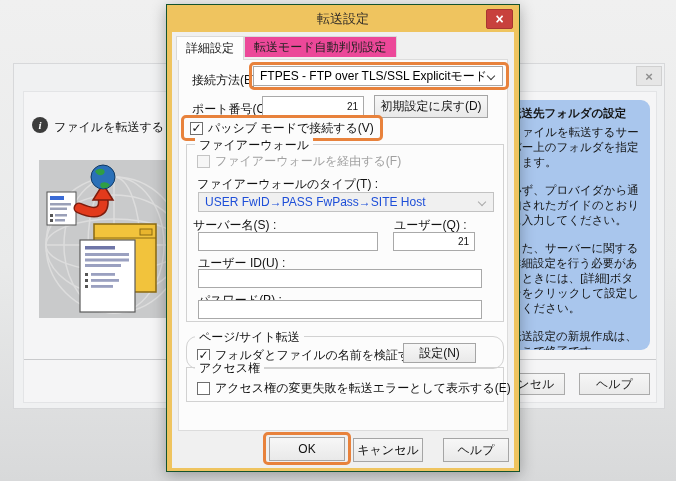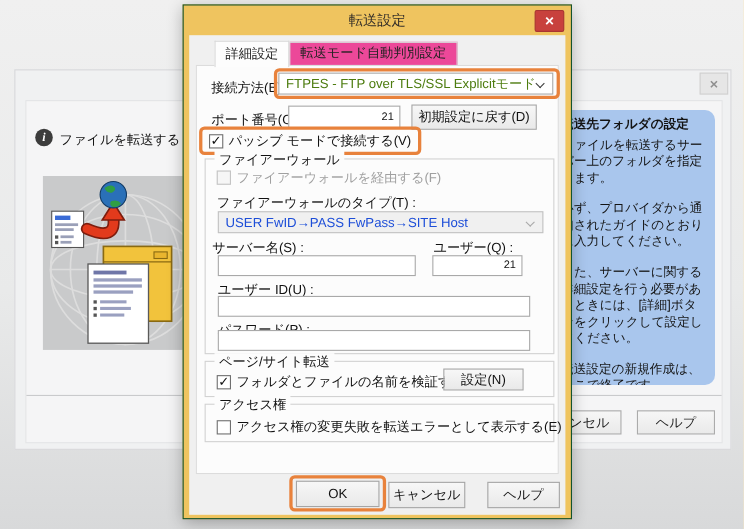--- a/index.html
+++ b/index.html
@@ -38,33 +38,33 @@
   
   #dialog { left:166px; top:4px; width:354px; height:468px;
     background:#efc45f; border:1px solid #14532d;
     box-shadow:0 3px 14px rgba(0,0,0,.30); }
   #dlg-title { left:0; top:0; width:100%; height:27px; display:flex;
     align-items:center; justify-content:center; font-size:13px; color:#322d28; }
   #dlg-close { right:6px; top:4px; width:27px; height:20px; background:#c8413d;
     border:1px solid #a83531; border-radius:2px; color:#fff; font-size:14px;
     font-weight:bold; display:flex; align-items:center; justify-content:center; }
   #client { left:5px; top:27px; width:342px; height:436px; background:#f0f0f0; }
-  #tabs { left:23px; top:4px; height:24px; display:flex; align-items:center; z-index:2;font-family:Liberation Serif, serif; }
+  #tabs { left:4px; top:4px; height:24px; display:flex; align-items:flex-start; z-index:2;font-family:Liberation Serif, serif; }
   .tab { display:inline-flex; align-items:center; padding:0 9px; font-size:12px;
     border:1px solid #d9d9d9; border-bottom:none; background:#ec4899; height:21px; color:#222; }
   .tab.active { background:#fdfdfd; height:24px; margin-bottom:-1px; z-index:3; }
   #page { left:6px; top:27px; width:330px; height:372px; background:#fcfcfc;
     border:1px solid #dcdcdc; }
 
   .lbl { position:absolute; white-space:nowrap; font-size:12px; color:#111; }
   .field { position:absolute; background:#fff; border:1px solid #a9a9a9; font-size:10px;
     display:flex; align-items:center; padding:0 5px; color:#111; }
   .field.num { justify-content:flex-end; }
   .combo { position:absolute; background:#fff; border:1px solid #a9a9a9; font-size:12px;
-    display:flex; align-items:center; padding:0 20px 0 6px; white-space:nowrap; color:#4d7c0f; }
+    display:flex; align-items:center; padding:0 20px 0 6px; white-space:nowrap; color:#000000; }
   .chev { position:absolute; right:8px; top:6px; width:6px; height:6px;
     border-right:1.6px solid #3e3e3e; border-bottom:1.6px solid #3e3e3e;
     transform:rotate(45deg); }
   .combo.disabled { background:#f0f0f0; color:#1d4ed8; border-color:#c2c2c2; }
   .combo.disabled .chev { border-color:#a9a9a9; }
   .chk-row { position:absolute; display:flex; align-items:center; gap:5px;
     font-size:12px; white-space:nowrap; color:#111; }
   .chk-box { width:13px; height:13px; background:#fff; border:1px solid #6f6f6f;
     font-size:12px; line-height:11px; text-align:center; color:#101010; flex:none; }
   .chk-row.disabled { color:#a0a0a0; }
@@ -201,21 +201,21 @@
         <div class="field" style="left:11px; top:87px; width:180px; height:19px;"></div>
         <div class="field num" style="left:206px; top:87px; width:82px; height:19px;">21</div>
 
         <div class="lbl" style="left:11px; top:110px;">ユーザー ID(U) :</div>
         <div class="field" style="left:11px; top:124px; width:284px; height:19px;"></div>
 
         <div class="lbl" style="left:11px; top:147px;">パスワード(P) :</div>
         <div class="field" style="left:11px; top:155px; width:284px; height:19px;"></div>
       </div>
 
-      <div class="grp" style="left:7px; top:268px; width:318px; height:33px;">
+      <div class="grp" style="left:7px; top:276px; width:318px; height:33px;border-radius:11px;">
         <span class="legend">ページ/サイト転送</span>
         <div class="chk-row" style="left:10px; top:10px;">
           <span class="chk-box">✓</span>
           <span>フォルダとファイルの名前を検証する(C)</span>
         </div>
         <div class="dbtn" style="position:absolute; left:216px; top:6px; width:73px; height:20px;">設定(N)</div>
       </div>
 
       <div class="grp" style="left:7px; top:307px; width:318px; height:35px;">
         <span class="legend">アクセス権</span>

